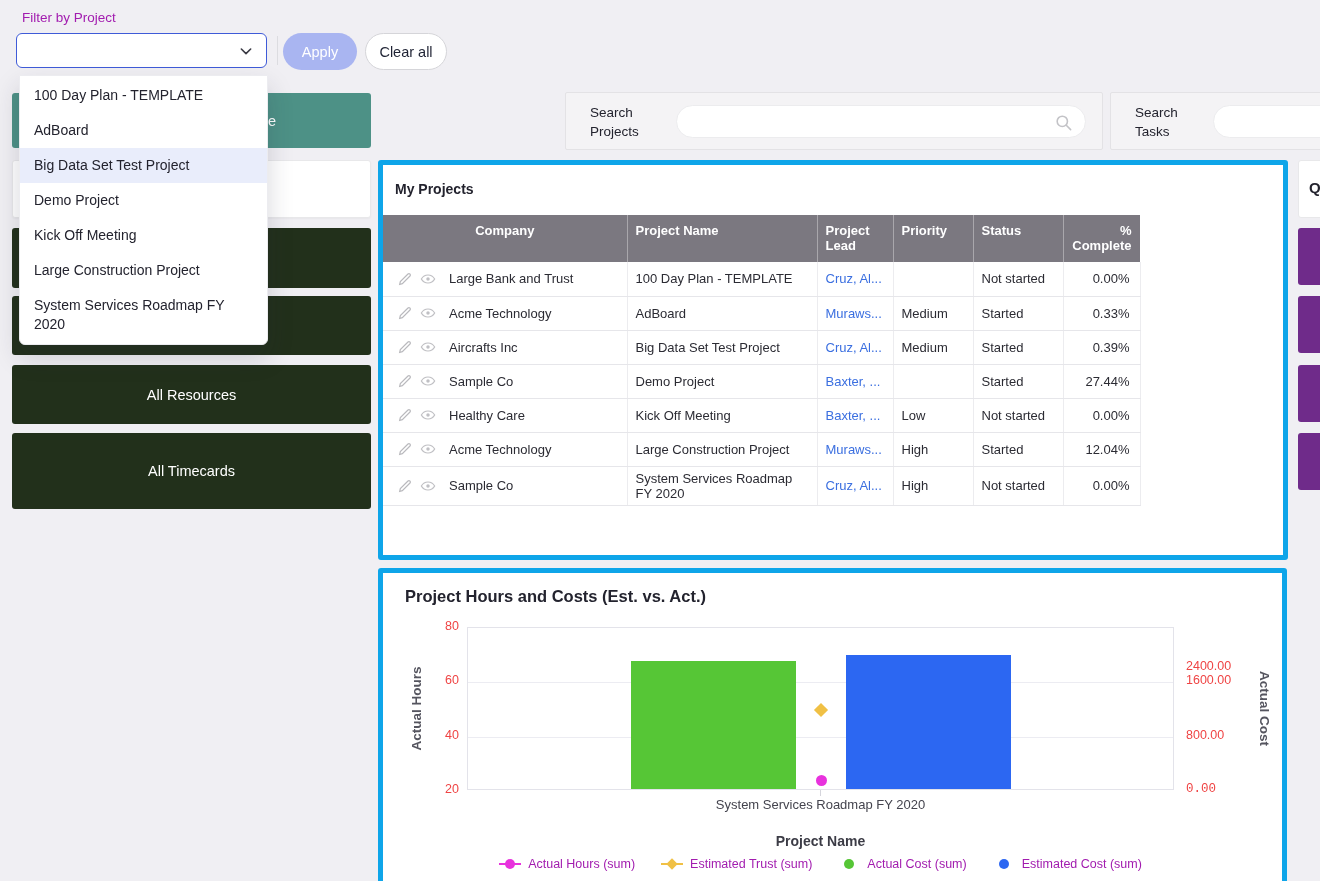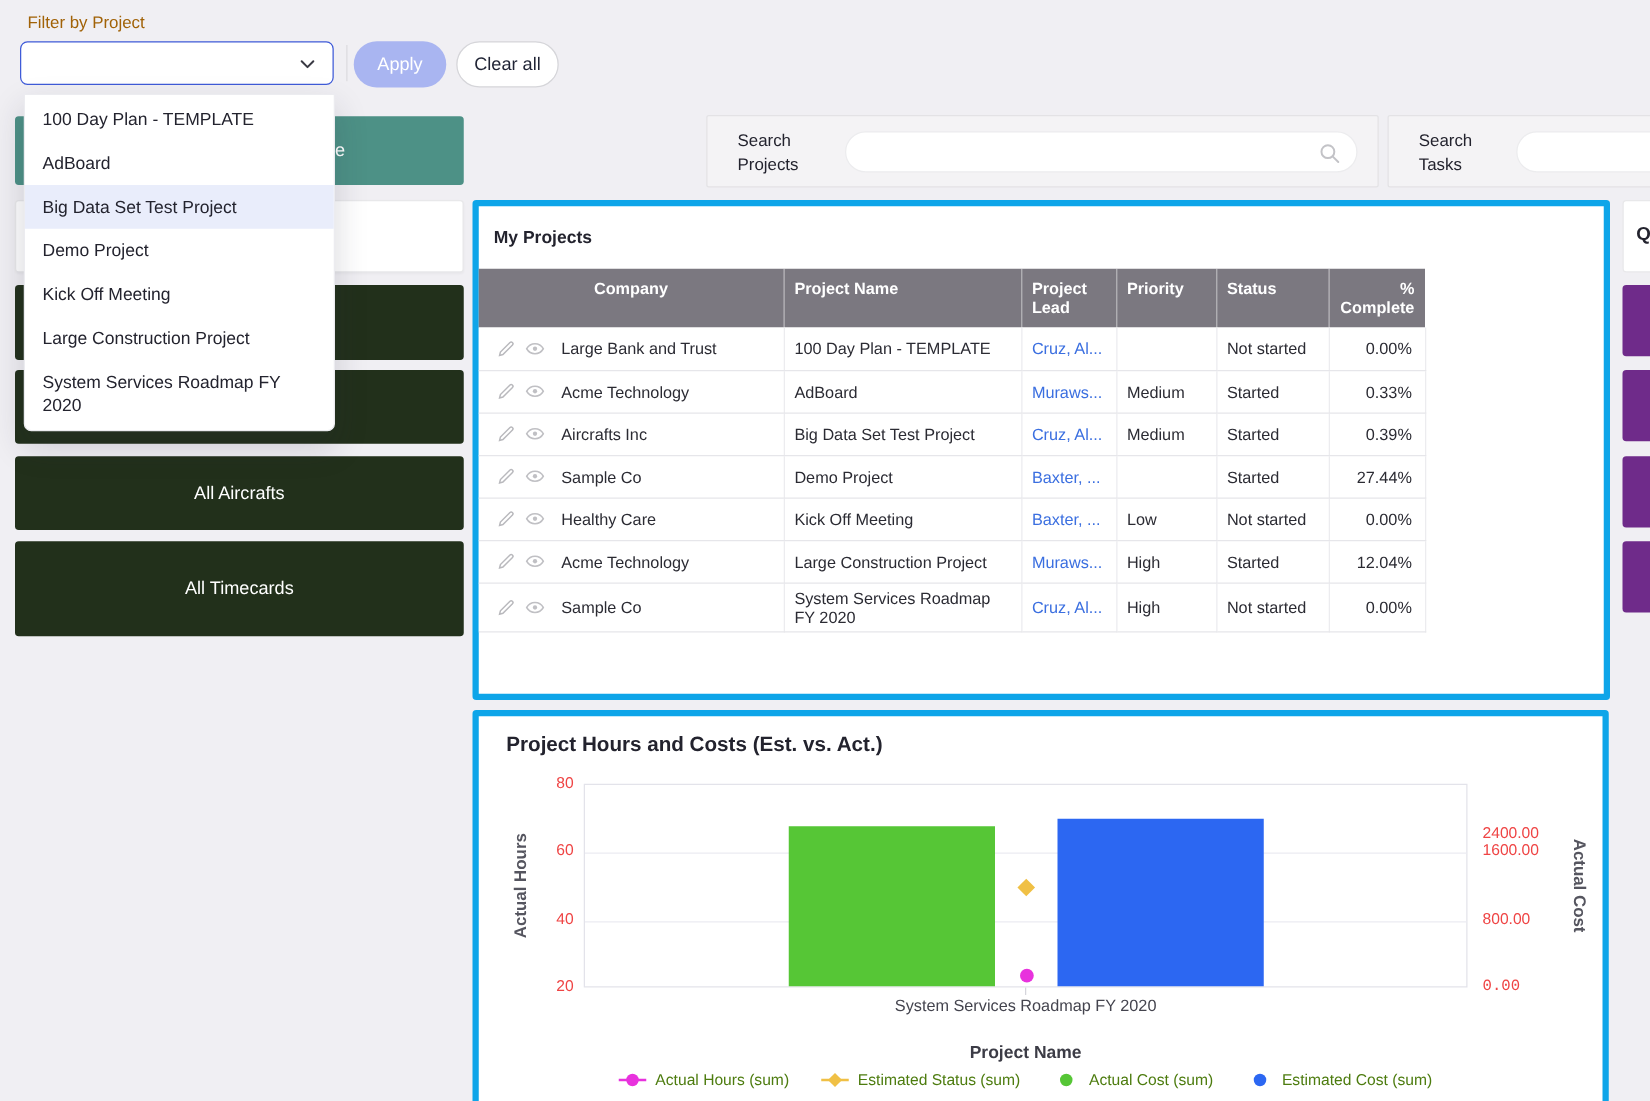--- a/index.html
+++ b/index.html
@@ -4,21 +4,21 @@
 <style>
   * { box-sizing: border-box; margin: 0; padding: 0; }
   html,body { width:1320px; height:881px; overflow:hidden; }
   body {
     position:relative;
     background:#f0eff3;
     font-family:"Liberation Sans", sans-serif;
     color:#23232e;
   }
   
-  .filter-label { position:absolute; left:22px; top:10px; font-size:13.5px; color:#a16207; }
+  .filter-label { position:absolute; left:22px; top:10px; font-size:13.5px; color:#a21caf; }
   .filter-select {
     position:absolute; left:16px; top:33px; width:251px; height:35px;
     background:#fff; border:1.5px solid #3f5bd8; border-radius:6px;
     display:flex; align-items:center; justify-content:flex-end; padding-right:12px; cursor:pointer;
   }
   .vdivider { position:absolute; left:277px; top:36px; width:1px; height:29px; background:#dcdce0; }
   .pill-btn {
     position:absolute; top:33px; height:37px; border-radius:18.5px;
     font-size:14.5px; display:flex; align-items:center; justify-content:center; cursor:pointer;
     font-family:"Liberation Sans", sans-serif;
@@ -81,21 +81,21 @@
   .tick { position:absolute; font-size:12.5px; color:#ef4444; }
   .tick.left { left:16px; width:60px; text-align:right; }
   .tick.right { left:803px; width:80px; text-align:left; }
   .axis-label { position:absolute; font-size:13.5px; font-weight:700; color:#55555f; white-space:nowrap; }
   .axis-label.left  { left:-22px; top:128px; transform:rotate(-90deg); transform-origin:center; width:110px; text-align:center; }
   .axis-label.right { left:826px; top:128px; transform:rotate(90deg);  transform-origin:center; width:110px; text-align:center; }
   .xtick-mark { position:absolute; left:437px; top:217px; width:1px; height:6px; background:#d5d5dc; }
   .xcat { position:absolute; left:84px; top:224px; width:707px; text-align:center; font-size:13px; color:#44444e; }
   .xtitle { position:absolute; left:84px; top:260px; width:707px; text-align:center; font-size:14px; font-weight:700; color:#3c3c46; }
   .legend { position:absolute; left:64px; top:284px; width:747px; display:flex; justify-content:center; gap:26px; align-items:center; }
-  .legend-item { display:flex; align-items:center; gap:7px; font-size:12.5px; color:#4d7c0f; }
+  .legend-item { display:flex; align-items:center; gap:7px; font-size:12.5px; color:#a21caf; }
   .lm { position:relative; width:22px; height:12px; flex:0 0 auto; }
   .lm .line { position:absolute; left:0; top:5px; width:22px; height:2px; }
   .lm .dot { position:absolute; left:6px; top:1px; width:10px; height:10px; border-radius:50%; }
   .lm .dia { position:absolute; left:7px; top:2px; width:8px; height:8px; transform:rotate(45deg); }
   .lm.simple .dot { left:6px; }
 </style>
 </head>
 <body>
 
 <div class="filter-label">Filter by Project</div>
@@ -111,21 +111,21 @@
 
 <div class="sbtn teal" style="top:93px;height:55px;">
   <span class="frag" style="left:256px;">e</span>
 </div>
 <div class="scard" style="top:160px;height:58px;"></div>
 <div class="sbtn dark" style="top:228px;height:60px;"></div>
 <div class="sbtn dark" style="top:296px;height:59px;">
   <span class="frag" style="left:247px;">y</span>
 </div>
 <div class="sbtn dark" style="top:365px;height:59px;">
-  <span>All Aircrafts</span>
+  <span>All Resources</span>
 </div>
 <div class="sbtn dark" style="top:433px;height:76px;">
   <span>All Timecards</span>
 </div>
 
 <div class="dropdown">
     <div class="dd-item">100 Day Plan - TEMPLATE</div>
     <div class="dd-item">AdBoard</div>
     <div class="dd-item hl">Big Data Set Test Project</div>
     <div class="dd-item">Demo Project</div>
@@ -341,21 +341,21 @@
           <span class="line" style="background:#e832dd"></span>
           <span class="dot" style="background:#e832dd"></span>
         </span>
         <span>Actual Hours (sum)</span>
       </div>
       <div class="legend-item">
         <span class="lm">
           <span class="line" style="background:#f0c045"></span>
           <span class="dia" style="background:#f0c045"></span>
         </span>
-        <span>Estimated Status (sum)</span>
+        <span>Estimated Trust (sum)</span>
       </div>
       <div class="legend-item">
         <span class="lm simple">
           <span class="dot" style="background:#56c636"></span>
         </span>
         <span>Actual Cost (sum)</span>
       </div>
       <div class="legend-item">
         <span class="lm simple">
           <span class="dot" style="background:#2c67f2"></span>

